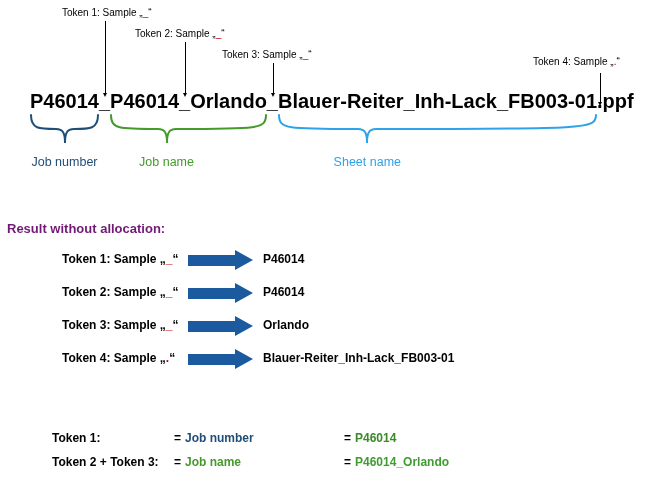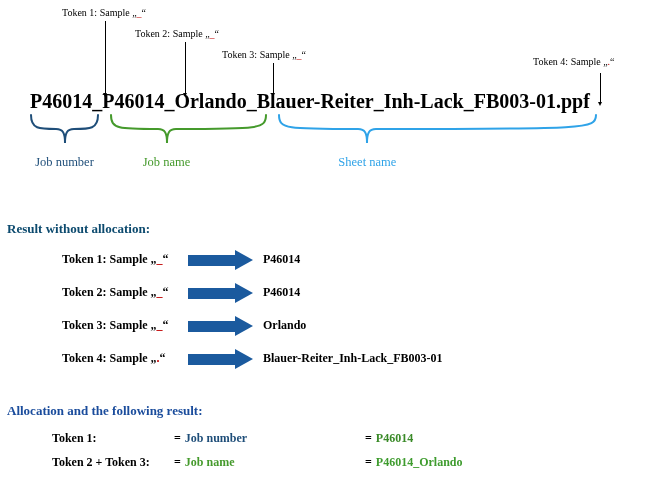--- a/index.html
+++ b/index.html
@@ -1,17 +1,17 @@
 <!DOCTYPE html>
 <html><head>
 <meta charset="utf-8">
 <style>
   html,body{margin:0;padding:0;background:#ffffff;}
   #canvas{position:relative;width:649px;height:500px;background:#fff;overflow:hidden;
-          font-family:Liberation Serif, serif;color:#000;}
+          font-family:Liberation Sans, sans-serif;color:#000;}
   
   .callout{position:absolute;font-size:10px;white-space:nowrap;color:#000;}
   .co1{left:62px;top:7px;}  .co2{left:135px;top:28px;}
   .co3{left:222px;top:49px;} .co4{left:533px;top:56px;}
   .callout-line{position:absolute;width:1px;background:#000;}
   .callout-tip{position:absolute;bottom:-3px;left:-2px;width:0;height:0;
                border-left:2.5px solid transparent;border-right:2.5px solid transparent;
                border-top:4px solid #000;}
   
   .filename{position:absolute;left:30px;top:90px;font-size:20px;font-weight:bold;
@@ -30,21 +30,21 @@
   .mrow .val{position:absolute;left:263px;top:2px;font-size:12px;font-weight:bold;white-space:nowrap;}
   .arrow{position:absolute;left:188px;top:0;display:flex;align-items:center;height:20px;}
   .arrow-body{width:47px;height:11px;}
   .arrow-head{width:0;height:0;border-top:10px solid transparent;
               border-bottom:10px solid transparent;border-left:18px solid #1B5A9E;}
   
   .brow{position:absolute;left:0;width:100%;height:20px;font-size:12px;font-weight:bold;}
   .br1{top:431px;} .br2{top:455px;} .br3{top:479px;}
   .brow .c1{position:absolute;left:52px;white-space:nowrap;}
   .brow .c2{position:absolute;left:174px;white-space:nowrap;}
-  .brow .c3{position:absolute;left:365px;white-space:nowrap;}
+  .brow .c3{position:absolute;left:344px;white-space:nowrap;}
   .eq{color:#000;margin-right:4px;}
   .qq{white-space:nowrap;}
 </style>
 </head>
 <body>
 
 <div id="canvas">
 
   <div class="callout co1">
     <span>Token 1: Sample</span>
@@ -71,21 +71,21 @@
   <div class="brace" id="brace-1" style="left: 110px; width: 157px;"><svg width="157" height="32" viewBox="0 0 157 32">
         <path d="M1,1 C1,15 9,15 48,15 C55,15 57,19 57,29 C57,19 59,15 66,15 C148,15 156,15 156,1" fill="none" stroke="#459A2C" stroke-width="2" stroke-linecap="round"></path>
       </svg></div>
   <div class="brace" id="brace-2" style="left: 278px; width: 319px;"><svg width="319" height="32" viewBox="0 0 319 32">
         <path d="M1,1 C1,15 9,15 80,15 C87,15 89,19 89,29 C89,19 91,15 98,15 C310,15 318,15 318,1" fill="none" stroke="#2FA3E8" stroke-width="2" stroke-linecap="round"></path>
       </svg></div>
   <div class="brace-label" id="brace-label-0" style="color: rgb(31, 78, 121); left: 64.5px;">Job number</div>
   <div class="brace-label" id="brace-label-1" style="color: rgb(69, 154, 44); left: 166.52px;">Job name</div>
   <div class="brace-label" id="brace-label-2" style="color: rgb(47, 163, 232); left: 367.32px;">Sheet name</div>
 
-  <div class="heading h-middle" style="color: #0c4a6e;">Result without allocation:</div>
+  <div class="heading h-middle" style="color: #701a75;">Result without allocation:</div>
 
   <div class="mrow mr1">
     <span class="tok"><span>Token 1: Sample</span>
       <span class="qq"><span>„</span><span style="color: rgb(192, 0, 0);">_</span><span>“</span></span></span>
     <span class="arrow">
         <span class="arrow-body" style="background-color: rgb(27, 90, 158);"></span>
         <span class="arrow-head" style="border-left-color: rgb(27, 90, 158);"></span>
       </span>
     <span class="val">P46014</span>
   </div>
@@ -110,21 +110,20 @@
   <div class="mrow mr4">
     <span class="tok"><span>Token 4: Sample</span>
       <span class="qq"><span>„</span><span style="color: rgb(192, 0, 0);">.</span><span>“</span></span></span>
     <span class="arrow">
         <span class="arrow-body" style="background-color: rgb(27, 90, 158);"></span>
         <span class="arrow-head" style="border-left-color: rgb(27, 90, 158);"></span>
       </span>
     <span class="val">Blauer-Reiter_Inh-Lack_FB003-01</span>
   </div>
 
-  <div class="heading h-bottom" style="color: rgb(26, 76, 156);">Allocation and the following result:</div>
 
   <div class="brow br1">
     <span class="c1">Token 1:</span>
     <span class="c2"><span class="eq">=</span><span style="color: rgb(31, 78, 121);">Job number</span></span>
     <span class="c3"><span class="eq">=</span><span style="color: rgb(58, 138, 40);">P46014</span></span>
   </div>
   <div class="brow br2">
     <span class="c1">Token 2 + Token 3:</span>
     <span class="c2"><span class="eq">=</span><span style="color: rgb(69, 154, 44);">Job name</span></span>
     <span class="c3"><span class="eq">=</span><span style="color: rgb(63, 156, 47); text-align: right;">P46014_Orlando</span></span>

